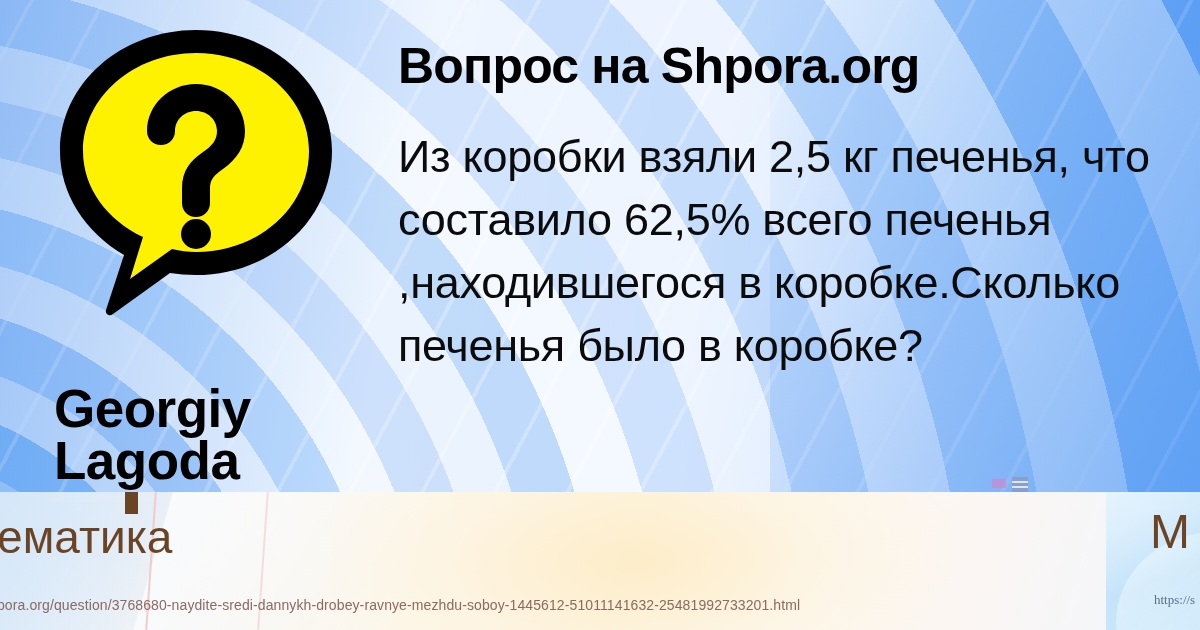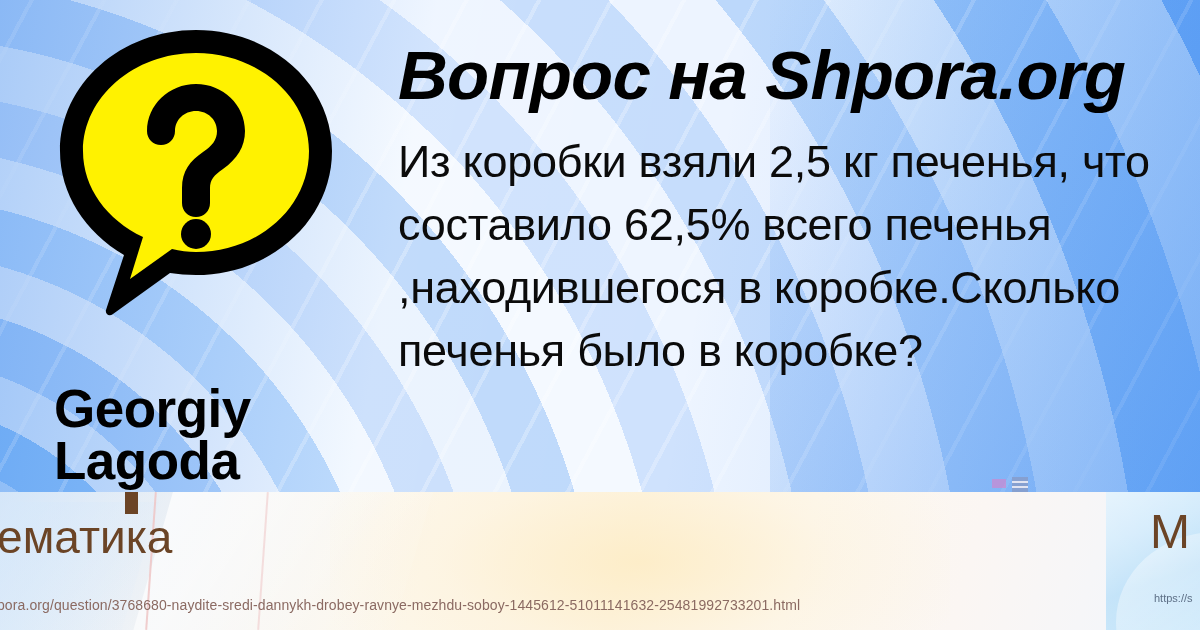--- a/index.html
+++ b/index.html
@@ -87,30 +87,29 @@
     color:#000;
     letter-spacing:-0.5px;
   }
 
   
   #rightcol{
     position:absolute; left:398px; top:40px; width:790px;
     z-index:5;
   }
   #title{
-    font-size:69px;
+    font-size:50px;
     font-weight:bold;
     color:#000;
     letter-spacing:-0.8px;
     line-height:1.05;
     white-space:nowrap;
-    font-style:italic;
   }
   #question{
-    margin-top:18px;
+    margin-top:32px;
     font-size:45px;
     font-weight:normal;
     color:#0b0b0b;
     line-height:1.40;
     letter-spacing:-0.3px;
   }
 
   
   #bottom{
     position:absolute; left:0; top:492px; width:1200px; height:138px;
@@ -186,22 +185,23 @@
     border-radius:50%;
     background:linear-gradient(135deg, rgba(255,255,255,.45), rgba(255,255,255,0));
   }
   #rp-letter{
     position:absolute; left:44px; top:12px;
     font-size:48px; color:#6b4426;
     white-space:nowrap;
   }
   #rp-url{
     position:absolute; left:48px; top:100px;
-    font-size:11px; color:#5d6f86;
-    white-space:nowrap;
+    font-size:13px; color:#5d6f86;
+    white-space:nowrap;
+    font-family:Liberation Serif, serif;
   }
 
   
   #artifact{
     position:absolute; left:992px; top:477px; width:46px; height:18px;
     z-index:7;
   }
   #artifact .a1{ position:absolute; left:0; top:2px; width:14px; height:9px; background:rgba(226,122,196,.55); }
   #artifact .a2{ position:absolute; left:20px; top:0px; width:16px; height:15px; background:rgba(140,140,170,.5); }
   #artifact .a3{ position:absolute; left:20px; top:4px; width:16px; height:2px; background:rgba(235,235,245,.9); }

